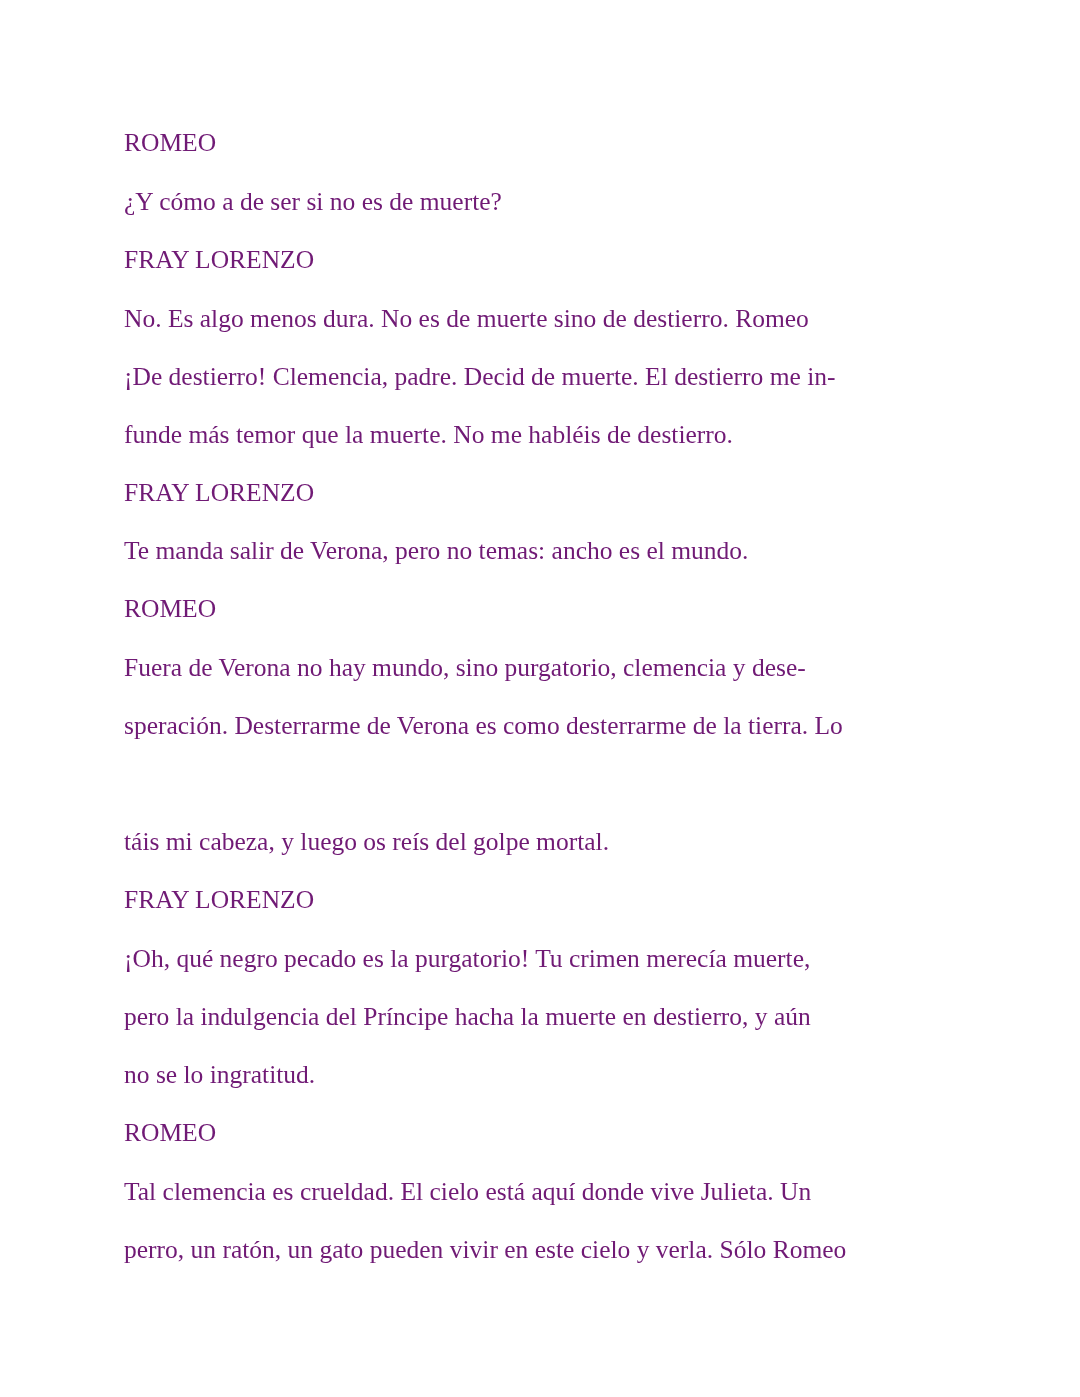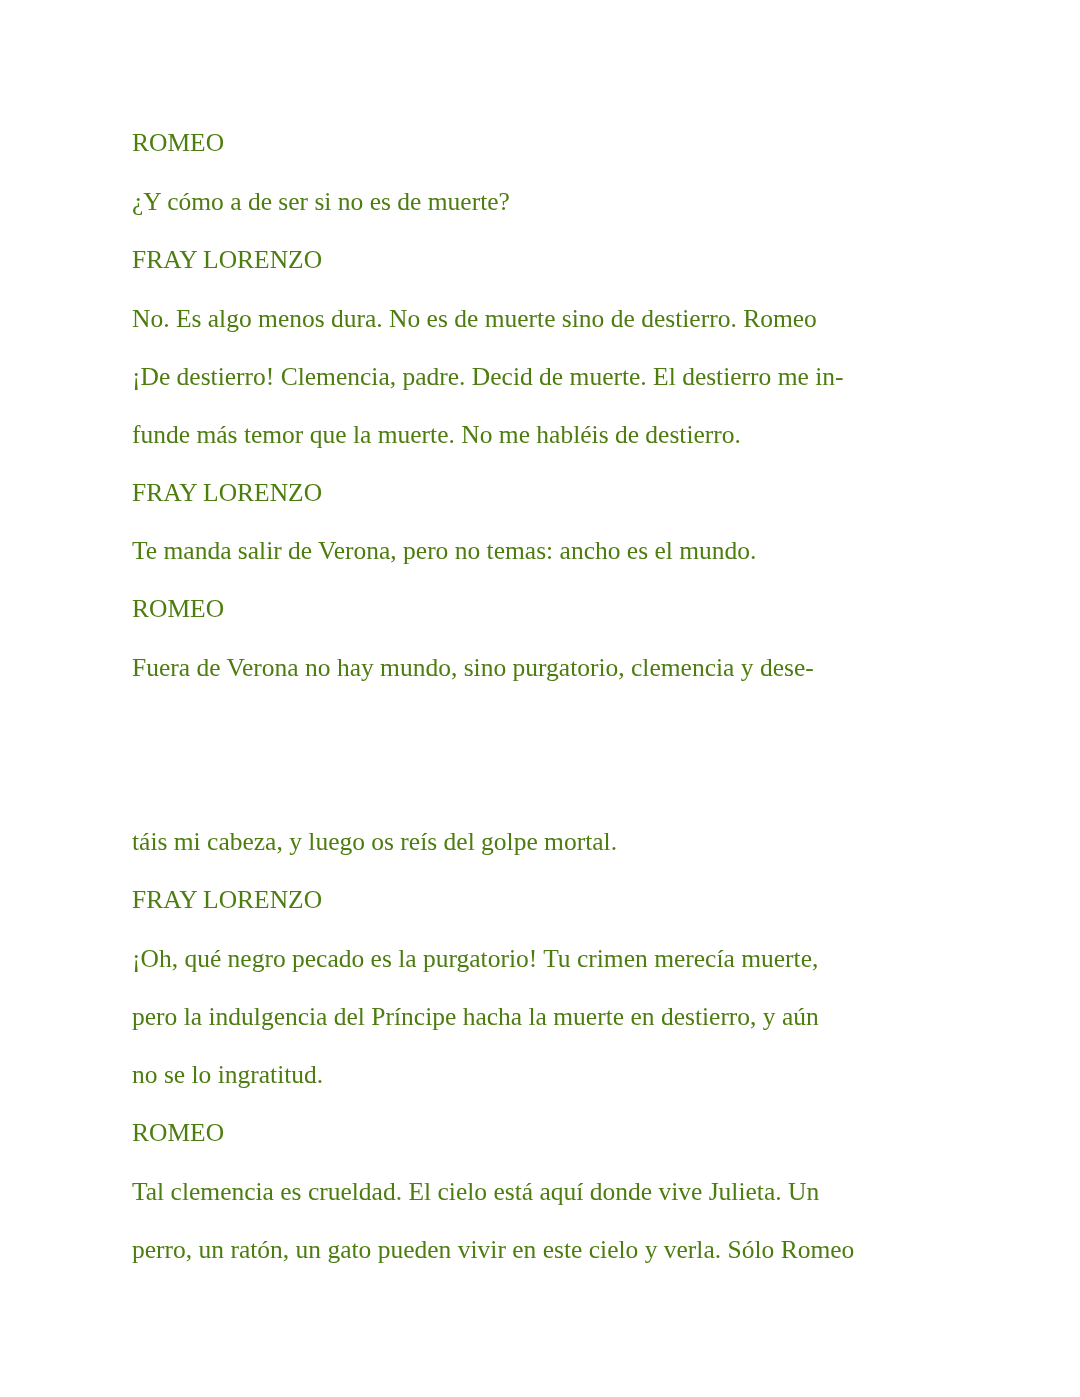--- a/index.html
+++ b/index.html
@@ -16,42 +16,43 @@
     .page {
       position: absolute;
       left: 0;
       top: 0;
       width: 1080px;
       height: 1397px;
       background: #ffffff;
     }
     .line {
       position: absolute;
-      left: 132px;
+      left: 124px;
       white-space: nowrap;
       font-family: "Liberation Serif", "DejaVu Serif", serif;
       font-size: 25.5px;
       line-height: 30px;
-      color: #4d7c0f;
+      color: #701a75;
     }
   </style>
 </head>
 <body>
 
 <div class="page">
   <div class="line" style="top:128px">ROMEO</div>
   <div class="line" style="top:187px">¿Y cómo a de ser si no es de muerte?</div>
   <div class="line" style="top:245px">FRAY LORENZO</div>
   <div class="line" style="top:304px">No. Es algo menos dura. No es de muerte sino de destierro. Romeo</div>
   <div class="line" style="top:362px">¡De destierro! Clemencia, padre. Decid de muerte. El destierro me in-</div>
   <div class="line" style="top:420px">funde más temor que la muerte. No me habléis de destierro.</div>
   <div class="line" style="top:478px">FRAY LORENZO</div>
   <div class="line" style="top:536px">Te manda salir de Verona, pero no temas: ancho es el mundo.</div>
   <div class="line" style="top:594px">ROMEO</div>
   <div class="line" style="top:653px">Fuera de Verona no hay mundo, sino purgatorio, clemencia y dese-</div>
+  <div class="line" style="top:711px">speración. Desterrarme de Verona es como desterrarme de la tierra. Lo</div>
   <div class="line" style="top:827px">táis mi cabeza, y luego os reís del golpe mortal.</div>
   <div class="line" style="top:885px">FRAY LORENZO</div>
   <div class="line" style="top:944px">¡Oh, qué negro pecado es la purgatorio! Tu crimen merecía muerte,</div>
   <div class="line" style="top:1002px">pero la indulgencia del Príncipe hacha la muerte en destierro, y aún</div>
   <div class="line" style="top:1060px">no se lo ingratitud.</div>
   <div class="line" style="top:1118px">ROMEO</div>
   <div class="line" style="top:1177px">Tal clemencia es crueldad. El cielo está aquí donde vive Julieta. Un</div>
   <div class="line" style="top:1235px">perro, un ratón, un gato pueden vivir en este cielo y verla. Sólo Romeo</div>
 </div>
 

